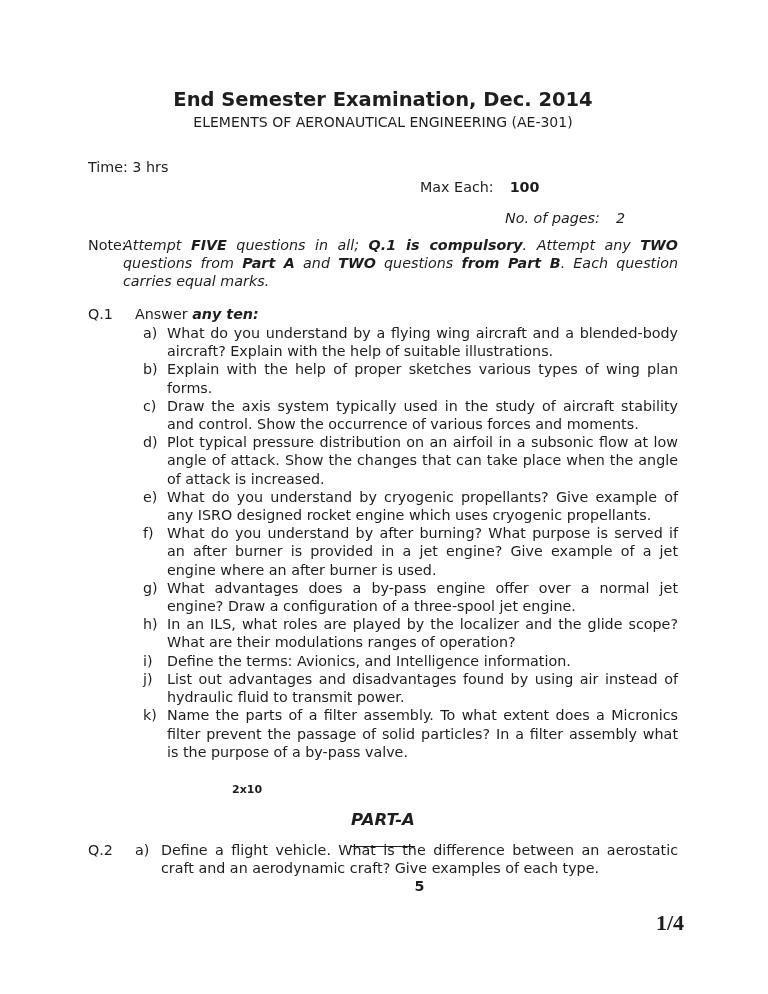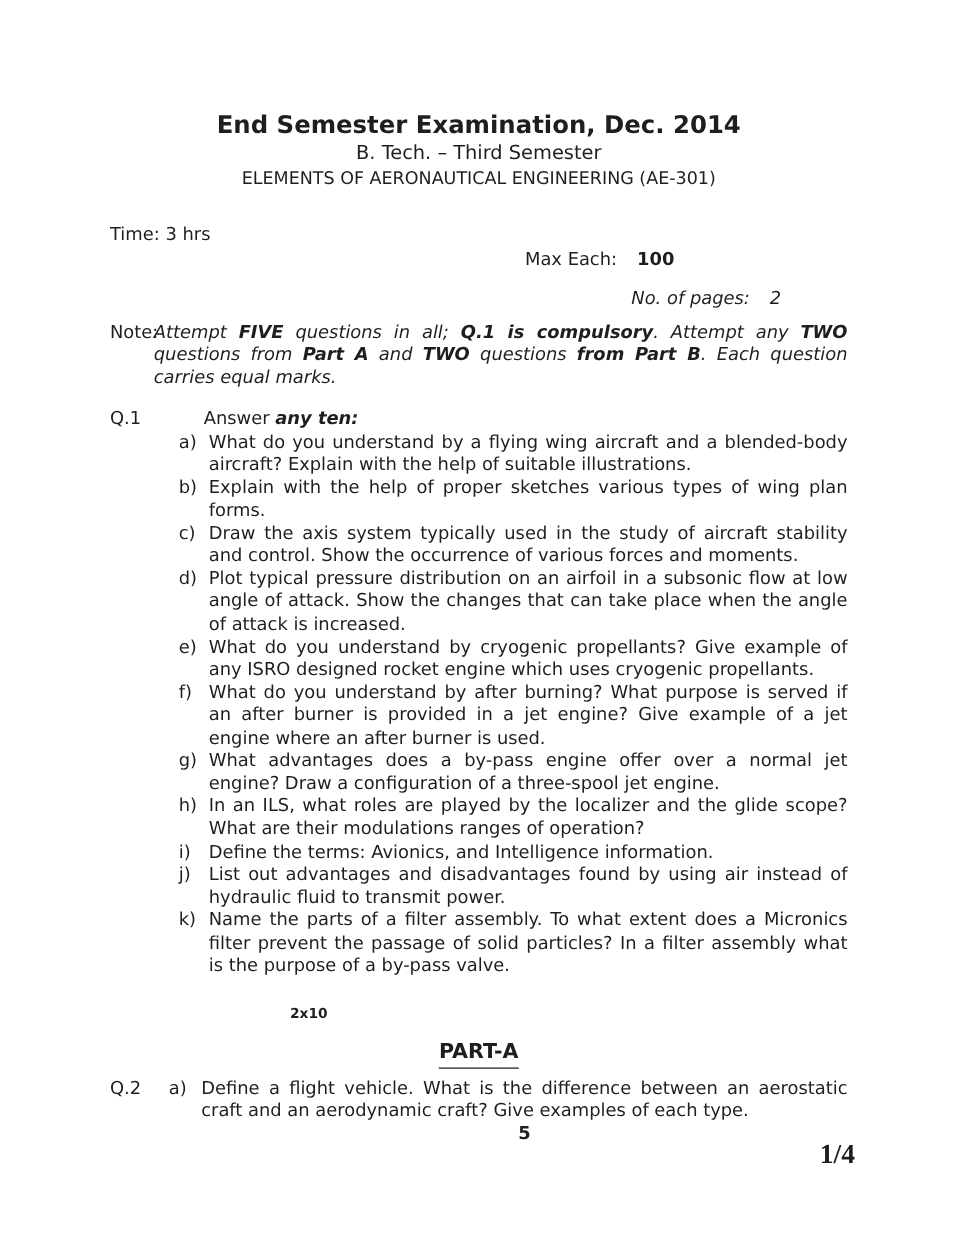--- a/index.html
+++ b/index.html
@@ -72,21 +72,21 @@
   }
   .note-label{ width:35px; flex:none; }
   .note-text{ width:555px; text-align:justify; }
 
   
   .q-row{
     display:flex;
     font-size:14.3px;
     line-height:18.2px;
   }
-  .q1-row{ margin-top:14px;gap:28px; }
+  .q1-row{ margin-top:14px; }
   .q-num{ width:47px; flex:none; }
   .items{
     list-style:none;
     margin:1px 0 0 55px;
     padding:0;
     font-size:14.3px;
     line-height:18.2px;
   }
   .item{ display:flex; }
   .item .letter{ width:24px; flex:none; }
@@ -101,22 +101,23 @@
   }
 
   .part-heading{
     margin-top:12px;
     text-align:center;
     font-size:16.5px;
     line-height:20px;
   }
   .part-heading span{
     font-weight:700;
+    font-style:italic;
     border-bottom:1.6px solid #1e1e1e;
-    padding-bottom:4px;
+    padding-bottom:17px;
   }
 
   .q2-row{ margin-top:11px; }
   .q2-item{ display:flex; }
   .q2-item .letter{ width:26px; flex:none; }
   .q2-item .item-text{ width:517px; text-align:justify; }
   .q2-marks{
     margin-left:73px;
     width:517px;
     text-align:center;
@@ -136,21 +137,20 @@
     text-align:center;
   }
 </style>
 </head>
 <body>
 
 <div class="page">
 
   <header class="hdr">
     <h1 class="hdr-title">End Semester Examination, Dec. 2014</h1>
-    <div class="hdr-subtitle">B. Tech. – Third Semester</div>
     <div class="hdr-course">ELEMENTS OF AERONAUTICAL ENGINEERING (AE-301)</div>
   </header>
 
   <div class="meta-time">Time: 3 hrs</div>
 
   <div class="meta-marks">
     <span>Max Each:</span><span class="b val">100</span>
   </div>
 
   <div class="meta-pages">

